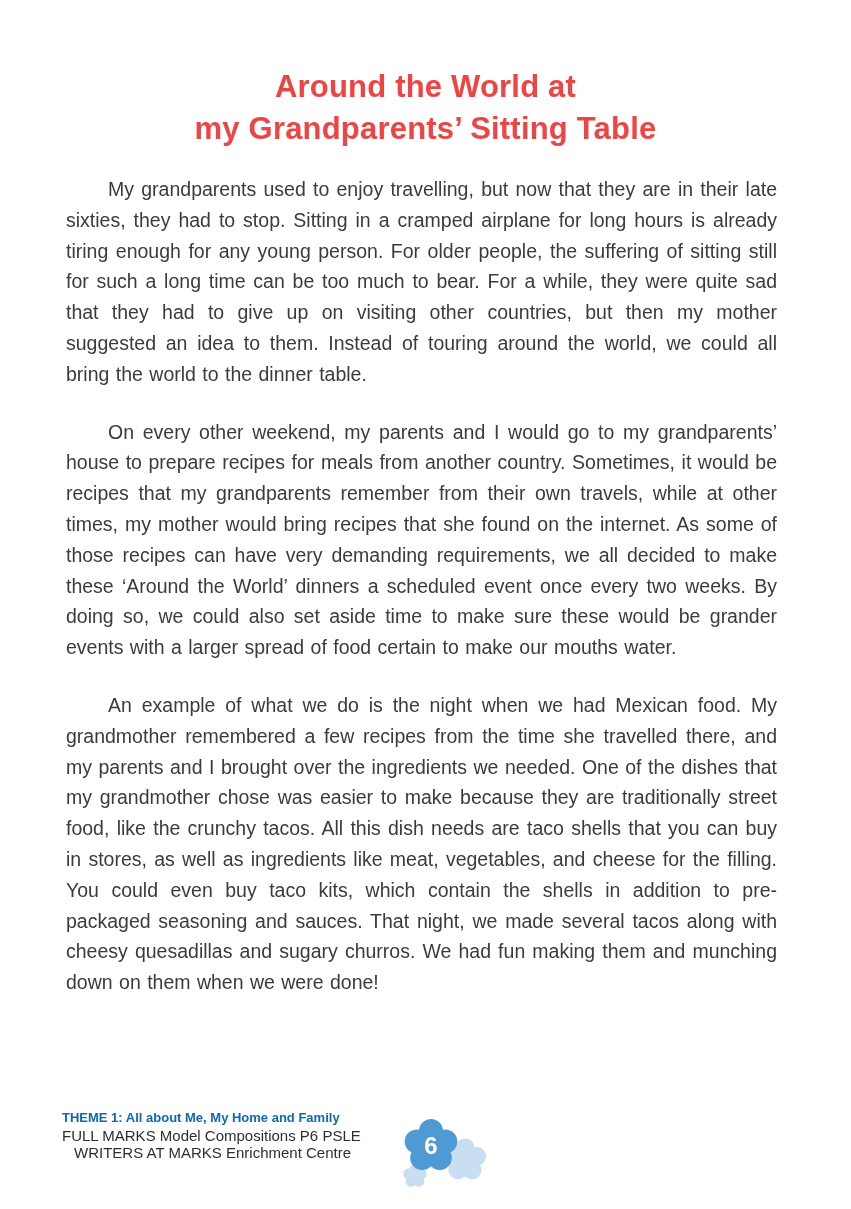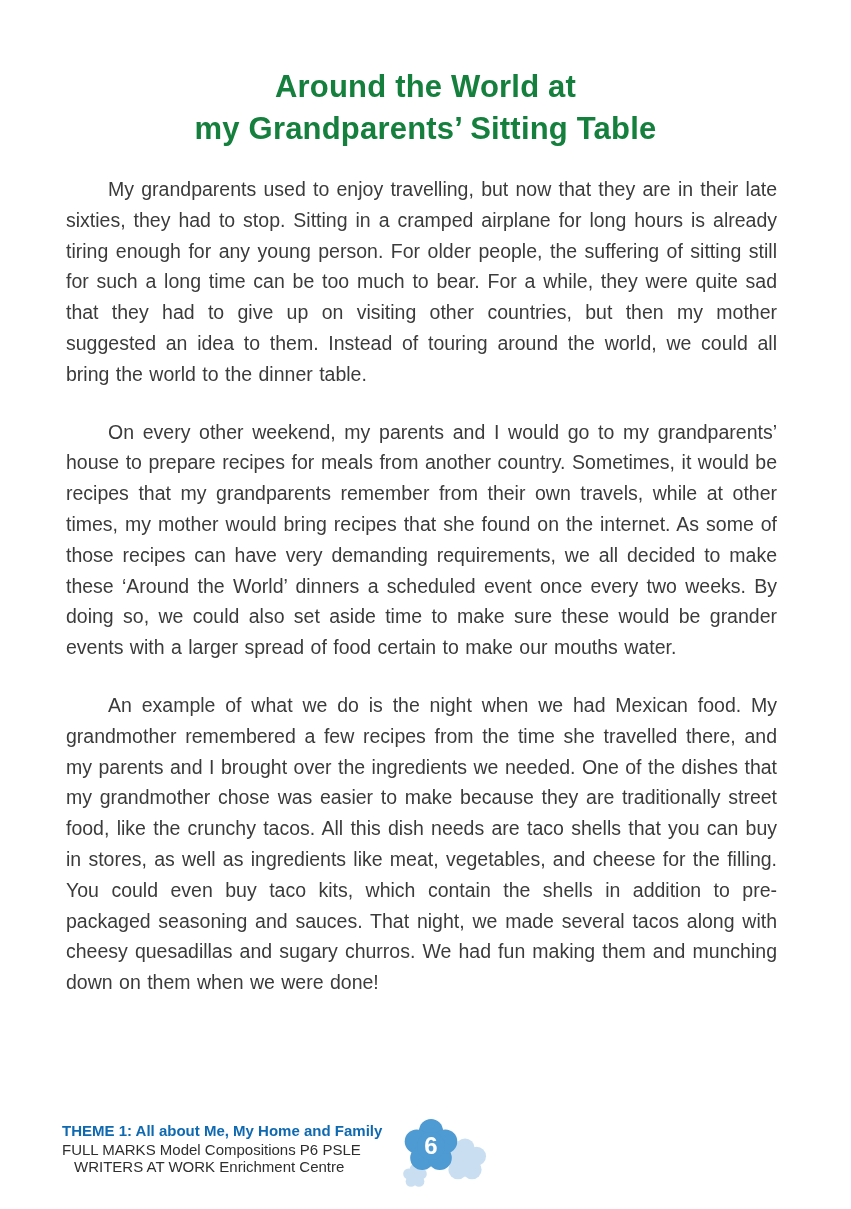--- a/index.html
+++ b/index.html
@@ -10,21 +10,21 @@
     background: #ffffff;
     font-family: "Liberation Sans", sans-serif;
     overflow: hidden;
     margin: 0 auto;
   }
   .content {
     padding: 66px 66px 0 66px;
   }
   .title {
     text-align: center;
-    color: #15803d;
+    color: #ef4444;
     font-size: 31px;
     font-weight: bold;
     line-height: 42px;
     margin: 0 0 24px 0;
     letter-spacing: 0.2px;
   }
   .title .line { display: block; }
   .body-text p {
     font-size: 19.5px;
     line-height: 30.8px;
@@ -35,23 +35,23 @@
     word-spacing: 1px;
   }
   .footer {
     position: absolute;
     left: 62px;
     top: 1110px;
     width: 727px;
   }
   .footer .theme {
     color: #0e69b1;
-    font-size: 15px;
+    font-size: 13px;
     font-weight: bold;
-    margin: 12px 0 2px 0;
+    margin: 0 0 2px 0;
   }
   .footer .meta {
     font-size: 15px;
     color: #2e2e2e;
     line-height: 17px;
     margin: 0;
   }
   .footer .meta.indent { padding-left: 12px; }
   .page-badge {
     position: absolute;
@@ -79,21 +79,21 @@
       <p>My grandparents used to enjoy travelling, but now that they are in their late sixties, they had to stop. Sitting in a cramped airplane for long hours is already tiring enough for any young person. For older people, the suffering of sitting still for such a long time can be too much to bear. For a while, they were quite sad that they had to give up on visiting other countries, but then my mother suggested an idea to them. Instead of touring around the world, we could all bring the world to the dinner table.</p>
       <p>On every other weekend, my parents and I would go to my grandparents’ house to prepare recipes for meals from another country. Sometimes, it would be recipes that my grandparents remember from their own travels, while at other times, my mother would bring recipes that she found on the internet. As some of those recipes can have very demanding requirements, we all decided to make these ‘Around the World’ dinners a scheduled event once every two weeks. By doing so, we could also set aside time to make sure these would be grander events with a larger spread of food certain to make our mouths water.</p>
       <p>An example of what we do is the night when we had Mexican food. My grandmother remembered a few recipes from the time she travelled there, and my parents and I brought over the ingredients we needed. One of the dishes that my grandmother chose was easier to make because they are traditionally street food, like the crunchy tacos. All this dish needs are taco shells that you can buy in stores, as well as ingredients like meat, vegetables, and cheese for the filling. You could even buy taco kits, which contain the shells in addition to pre-packaged seasoning and sauces. That night, we made several tacos along with cheesy quesadillas and sugary churros. We had fun making them and munching down on them when we were done!</p>
     </div>
 
   </div>
 
   <div class="footer">
     <p class="theme">THEME 1: All about Me, My Home and Family</p>
     <p class="meta">FULL MARKS Model Compositions P6 PSLE</p>
-    <p class="meta indent">WRITERS AT WORK Enrichment Centre</p>
+    <p class="meta indent">WRITERS AT MARKS Enrichment Centre</p>
   </div>
 
   <svg class="page-badge" viewBox="-75 -50 150 100" xmlns="http://www.w3.org/2000/svg">
     <defs>
       <g id="flower">
         <circle cx="0" cy="-15" r="12"></circle>
         <circle cx="-14.3" cy="-4.6" r="12"></circle>
         <circle cx="-8.8" cy="12.1" r="12"></circle>
         <circle cx="8.8" cy="12.1" r="12"></circle>
         <circle cx="14.3" cy="-4.6" r="12"></circle>

